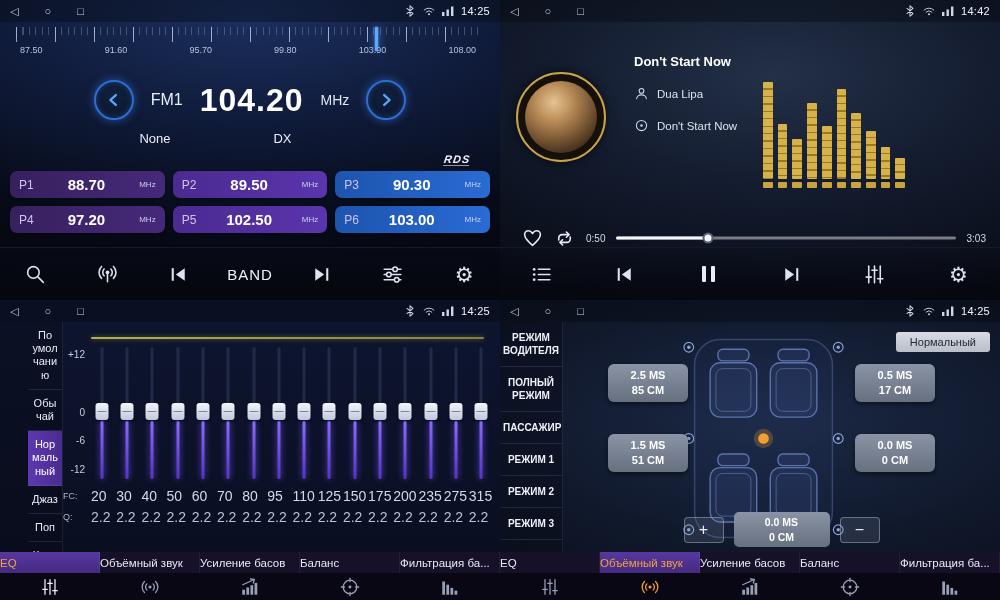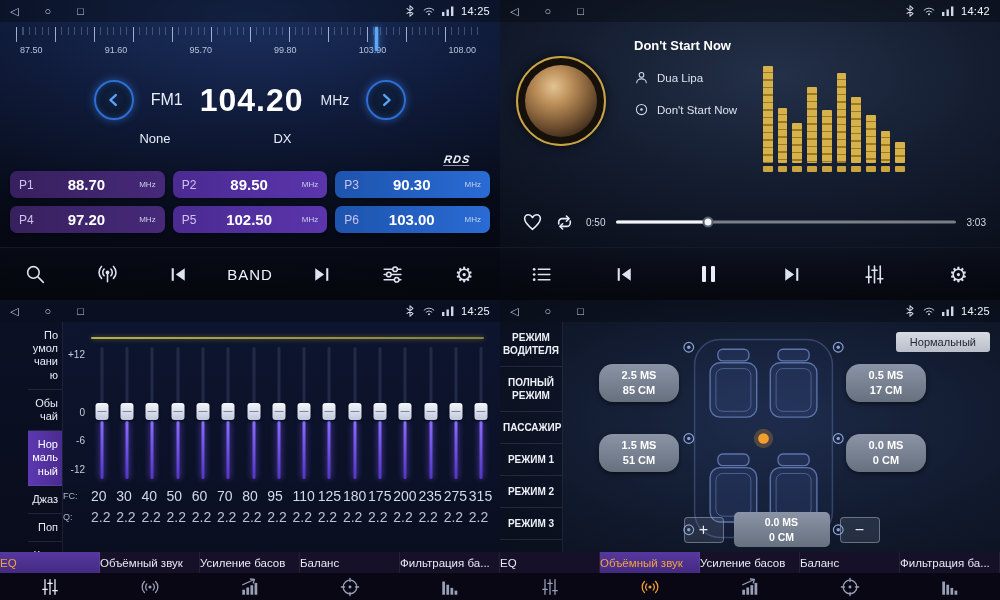--- a/index.html
+++ b/index.html
@@ -68,21 +68,21 @@
   .tbtn{background:none;border:none;color:#dde3f0;display:flex;align-items:center;justify-content:center;
     width:46px;height:44px;cursor:pointer;padding:0;}
   .tbtn svg{width:23px;height:23px;stroke:currentColor;fill:none;stroke-width:1.5;stroke-linecap:round;stroke-linejoin:round;}
   .tbtn .fill{fill:currentColor;stroke:none;}
   .band-btn{width:auto;font-size:15px;color:#eef2fa;letter-spacing:1px;}
   .gear span{font-size:21px;line-height:1;color:#dde3f0;}
   .pause-icon{display:flex;gap:5px;}
   .pause-icon i{display:block;width:4px;height:16px;background:#e8edf8;border-radius:1px;}
 
   
-  .p-content{flex:1;position:relative;}
+  .p-content{flex:1;position:relative;margin-top:16px;}
   .album{position:absolute;left:16px;top:34px;width:86px;height:86px;border-radius:50%;
     border:2px solid #c8a445;background:#15100a;display:flex;align-items:center;justify-content:center;
     box-shadow:0 0 12px rgba(0,0,0,.65);}
   .album-img{width:72px;height:72px;border-radius:50%;
     background:radial-gradient(circle at 40% 30%,#e3c492 0%,#b98c57 28%,#7d5a36 55%,#3a281a 82%,#1c120b 100%);}
   .song-info{position:absolute;left:134px;top:16px;}
   .song-title{font-size:13px;font-weight:bold;color:#fff;}
   .meta-row{margin-top:17px;display:flex;align-items:center;gap:8px;font-size:11.5px;color:#dce1ee;}
   .meta-row svg{width:15px;height:15px;stroke:#cfd6e6;fill:none;stroke-width:1.4;stroke-linecap:round;}
   .meta-row .fill{fill:#cfd6e6;stroke:none;}
@@ -100,21 +100,21 @@
     background:rgba(255,255,255,.45);border-radius:2px;}
   .prog-played{position:absolute;left:0;top:50%;height:3px;transform:translateY(-50%);
     background:#f3f5f9;border-radius:2px;}
   .prog-knob{position:absolute;top:50%;width:11px;height:11px;border-radius:50%;
     transform:translate(-50%,-50%);background:#f2f4f8;border:2px solid #555f73;box-sizing:border-box;}
 
   
   .eq-body,.sur-body{flex:1;display:flex;min-height:0;}
   .eq-side,.sur-side{width:62px;flex:0 0 62px;background:rgba(8,12,24,.45);
     border-right:1px solid rgba(130,150,190,.15);overflow:hidden;}
-  .eq-preset{padding:7px 4px;text-align:right;font-size:11px;color:#e8ecf6;line-height:1.2;
+  .eq-preset{padding:7px 4px;text-align:center;font-size:11px;color:#e8ecf6;line-height:1.2;
     border-bottom:1px solid rgba(130,150,190,.18);cursor:pointer;word-break:break-word;margin-left:28px;}
   .eq-preset.active{background:linear-gradient(90deg,#5d38b2,#4a2b8f);color:#fff;}
   .mode{padding:9px 3px;text-align:center;font-size:10px;font-weight:bold;color:#eef1f8;line-height:1.3;
     border-bottom:1px solid rgba(130,150,190,.18);cursor:pointer;}
   .tabbar{flex:0 0 48px;display:flex;flex-direction:column;}
   .tab-labels{height:21px;display:flex;background:#161028;}
   .tab{flex:1;display:flex;align-items:center;justify-content:flex-start;font-size:11.5px;color:#e6eaf4;
     border-right:1px solid rgba(255,255,255,.06);white-space:nowrap;overflow:hidden;cursor:pointer;}
   .tab.active{background:linear-gradient(180deg,#56389f,#452a82);color:#f2a33c;}
   .tab-icons{height:27px;display:flex;background:#0a0715;}
@@ -158,23 +158,23 @@
     color:#222836;font-size:11px;padding:4px 14px;border-radius:3px;border:none;cursor:pointer;}
   .car{position:absolute;left:118px;top:13px;width:165px;height:207px;}
   .car svg{width:100%;height:100%;}
   .cabin{fill:rgba(50,72,130,.10);stroke:rgba(100,130,190,.4);stroke-width:1.5;}
   .seat rect{fill:rgba(62,88,150,.22);stroke:#5b74ab;stroke-width:1.4;}
   .seat .inner{fill:none;stroke:rgba(130,160,220,.45);stroke-width:1;}
   .spk circle{fill:none;stroke:#8ba3d4;stroke-width:1.2;}
   .spk .dot{fill:#8ba3d4;stroke:none;}
   .center-glow{fill:rgba(240,160,48,.25);}
   .center-dot{fill:#f0a030;}
-  .delay{position:absolute;width:80px;padding:4px 0;border:none;border-radius:14px;cursor:pointer;
+  .delay{position:absolute;width:80px;padding:4px 0;border:none;border-radius:6px;cursor:pointer;
     background:linear-gradient(180deg,#8a94a6,#66707f);color:#fff;font-size:11px;font-weight:bold;
-    line-height:1.35;display:flex;flex-direction:column;align-items:center;box-shadow:0 2px 4px rgba(0,0,0,.5);}
+    line-height:1.35;display:flex;flex-direction:column;align-items:center;box-shadow:0 2px 4px rgba(0,0,0,.5);margin-left:9px;}
   .delay.fl{left:36px;top:42px;}  .delay.fr{left:283px;top:42px;}
   .delay.rl{left:36px;top:112px;} .delay.rr{left:283px;top:112px;}
   .stepper{position:absolute;top:190px;left:50%;transform:translateX(-50%);display:flex;align-items:center;gap:10px;}
   .step-btn{width:40px;height:26px;background:rgba(140,150,170,.18);border:1px solid rgba(170,180,200,.5);
     border-radius:4px;color:#e8ecf4;font-size:16px;line-height:1;cursor:pointer;}
   .step-value{width:96px;padding:3px 0;border-radius:5px;background:linear-gradient(180deg,#8a94a6,#66707f);
     color:#fff;font-size:10.5px;font-weight:bold;text-align:center;line-height:1.4;display:flex;flex-direction:column;}
 </style>
 </head>
 <body>
@@ -670,21 +670,21 @@
           <span class="num">20</span>
               <span class="num">30</span>
               <span class="num">40</span>
               <span class="num">50</span>
               <span class="num">60</span>
               <span class="num">70</span>
               <span class="num">80</span>
               <span class="num">95</span>
               <span class="num">110</span>
               <span class="num">125</span>
-              <span class="num">180</span>
+              <span class="num">150</span>
               <span class="num">175</span>
               <span class="num">200</span>
               <span class="num">235</span>
               <span class="num">275</span>
               <span class="num">315</span>
             </div>
         </div>
         <div class="num-row q">
           <span class="row-label">Q:</span>
           <div class="num-vals">

